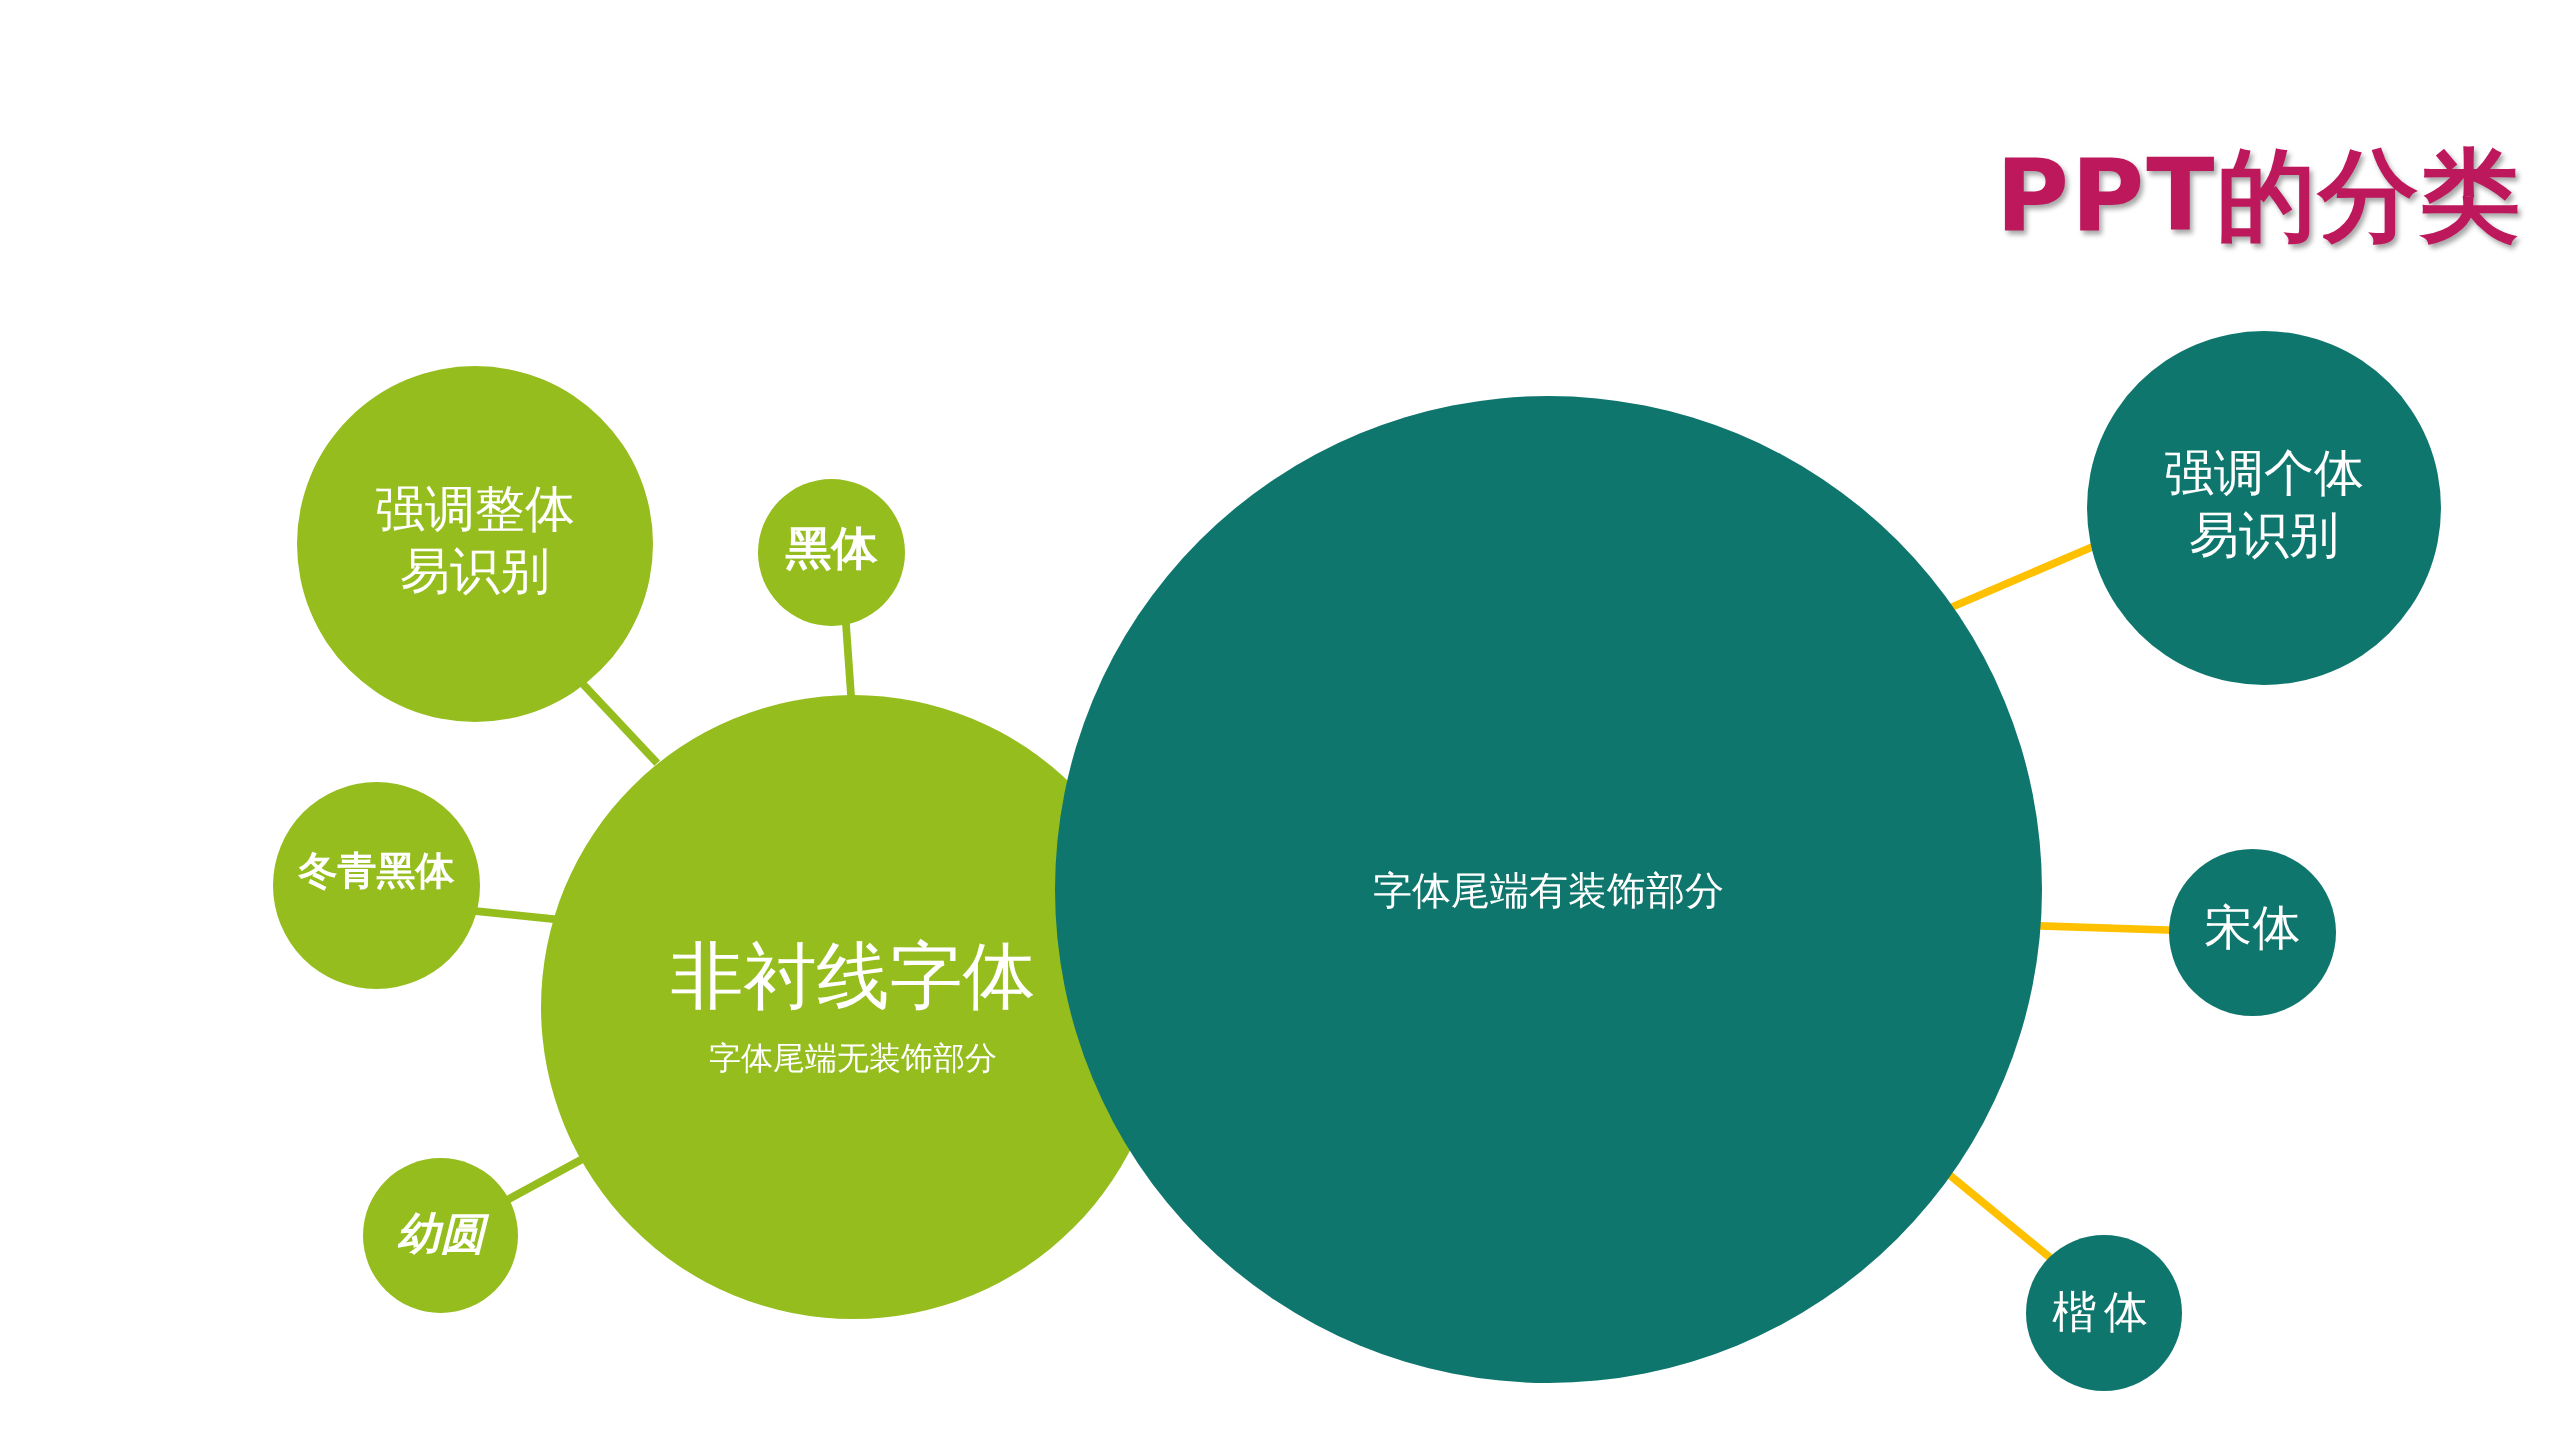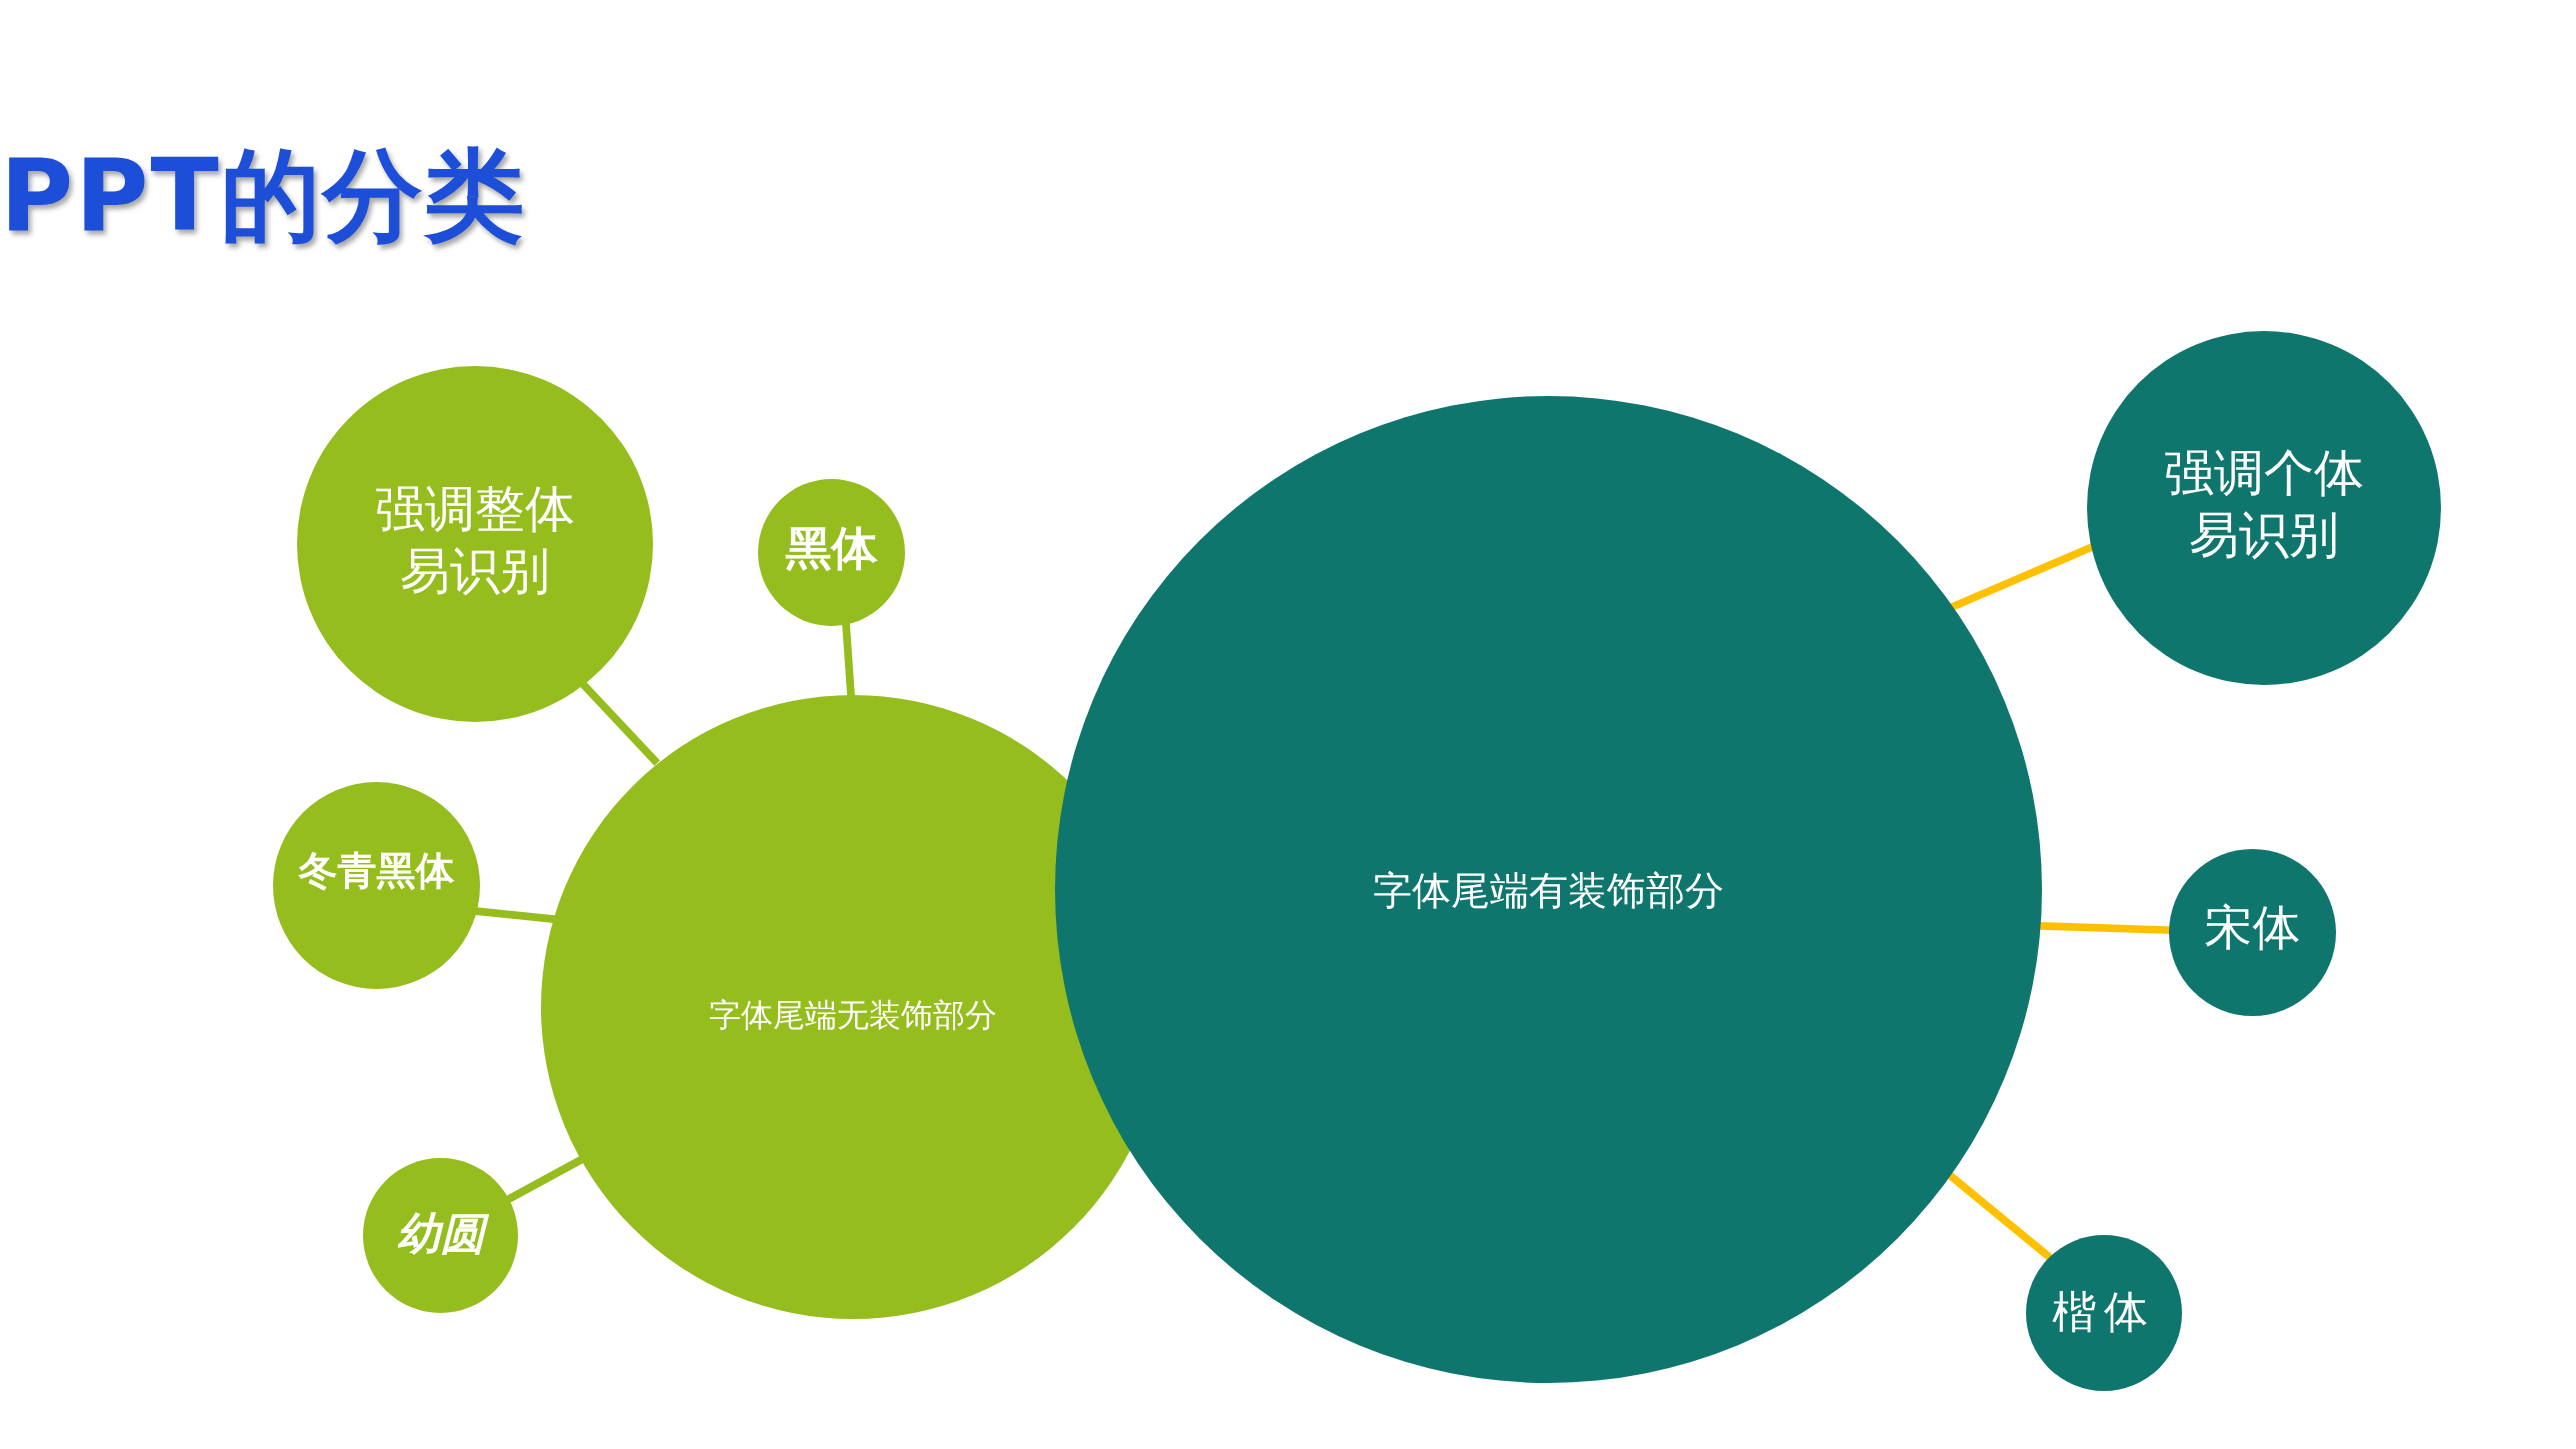--- a/index.html
+++ b/index.html
@@ -1,19 +1,19 @@
 <!DOCTYPE html>
 <html><head>
 <meta charset="utf-8">
 <style>
   html, body { margin: 0; padding: 0; background: #ffffff; }
   body { width: 2576px; height: 1449px; position: relative; overflow: hidden;
          font-family: "DejaVu Sans", "Liberation Sans", sans-serif; }
-  .title { position: absolute; left: 0; width: 2522px; top: 143px; text-align: left;
-           font-size: 100px; font-weight: bold; color: #1d4ed8; letter-spacing: 1.9px;
+  .title { position: absolute; left: 0; width: 2522px; top: 143px; text-align: right;
+           font-size: 100px; font-weight: bold; color: #be185d; letter-spacing: 1.9px;
            text-shadow: 2.9px 3.9px 5.8px rgba(0,0,0,0.35); line-height: 1.05; }
   svg.links { position: absolute; left: 0; top: 0; }
   .circle { position: absolute; border-radius: 50%; display: flex; flex-direction: column;
             align-items: center; justify-content: center; color: #ffffff; text-align: center; }
   .green { background: #95BD1E; }
   .yellow { background: #0f766e; }
   .lbl { white-space: nowrap; line-height: 1.25; }
   .bold { font-weight: bold; }
   .serif { font-family: "DejaVu Serif", "Liberation Serif", serif; text-align: right; }
   .main-label { font-weight: normal; }
@@ -47,20 +47,21 @@
 
 <div class="circle green" style="left:273px; top:782px; width:207px; height:207px;">
   <span class="lbl bold" style="font-size:39px; margin-top:-29px;">冬青黑体</span>
 </div>
 
 <div class="circle green" style="left:363px; top:1158px; width:155px; height:155px;font-style:italic;">
   <span class="lbl bold" style="font-size:44px; margin-top:-3.9px;">幼圆</span>
 </div>
 
 <div class="circle green" style="left:541px; top:695px; width:624px; height:624px;">
+  <span class="lbl main-label" style="font-size:73px; margin-top:-5.8px;">非衬线字体</span>
   <span class="lbl sub-label" style="font-size:32px; margin-top:16px;">字体尾端无装饰部分</span>
 </div>
 
 <div class="circle yellow" style="left:1055px; top:396px; width:987px; height:987px;">
   <span class="lbl sub-label" style="font-size:39px; margin-top:3.9px;">字体尾端有装饰部分</span>
 </div>
 
 <div class="circle yellow" style="left:2087px; top:331px; width:354px; height:354px;">
   <span class="lbl" style="font-size:50px; margin-top:-7.7px;">强调个体</span>
   <span class="lbl" style="font-size:50px;">易识别</span>

